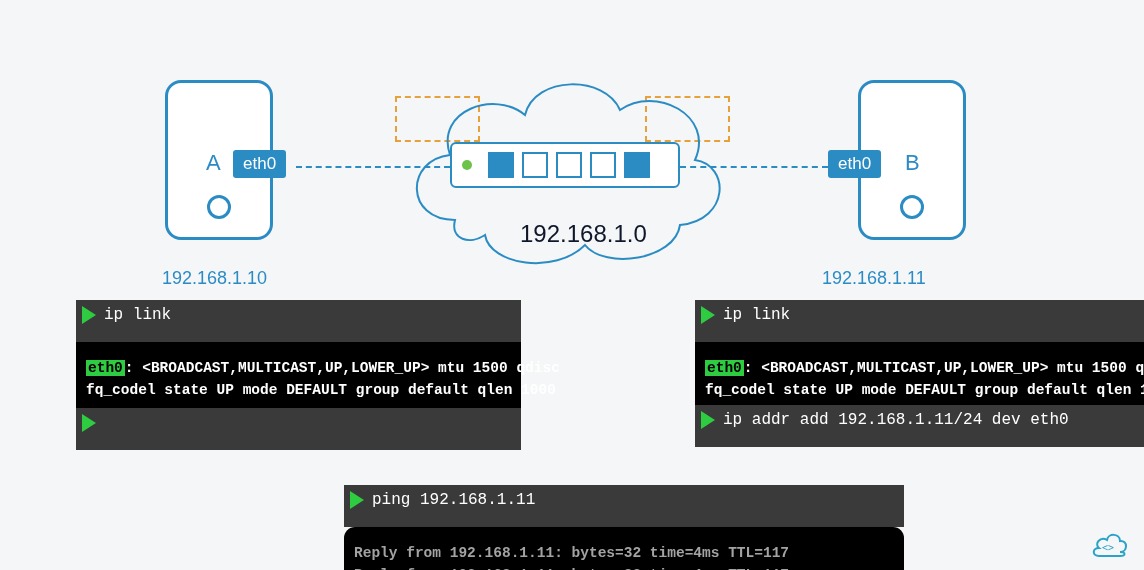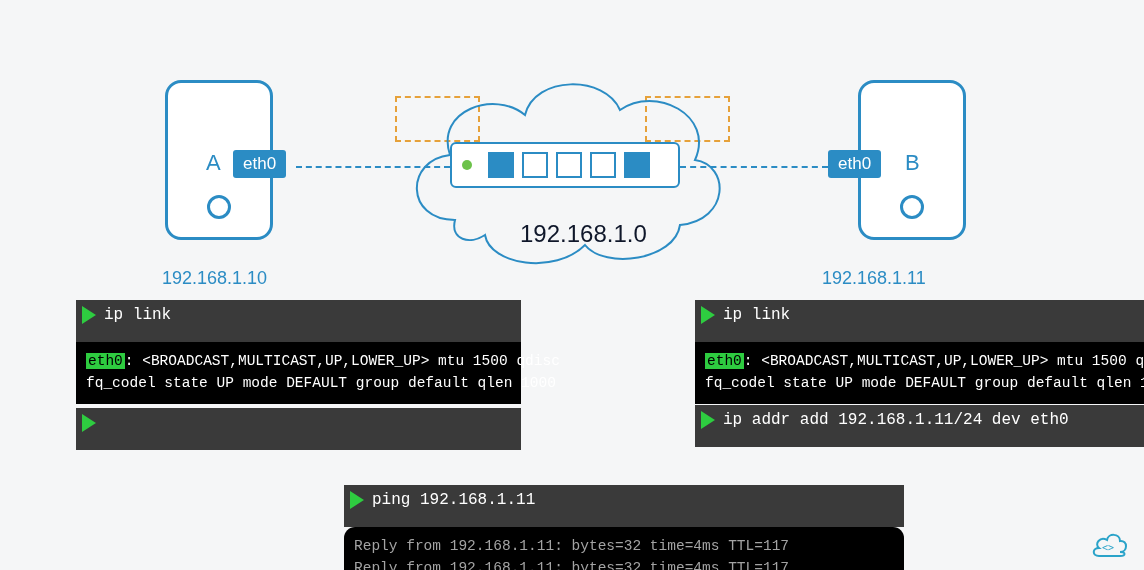--- a/index.html
+++ b/index.html
@@ -130,24 +130,25 @@
   }
   .term .hdr {
     background: #3a3a3a;
     padding: 6px 10px 18px 6px;
     display: flex;
     align-items: center;
     gap: 8px;
   }
   .term .body {
     background: #000;
-    padding: 9px 10px;
+    padding: 16px 10px;
     line-height: 1.5;
     white-space: pre;
     font-size: 14.5px;
+    font-weight: bold;
   }
   .play {
     width: 0; height: 0;
     border-left: 14px solid #2ecc40;
     border-top: 9px solid transparent;
     border-bottom: 9px solid transparent;
     display: inline-block;
   }
   .hl-eth { background: #2ecc40; color: #000; padding: 0 2px; }
   .green { color: #a3a3a3; border-radius: 11px; }

